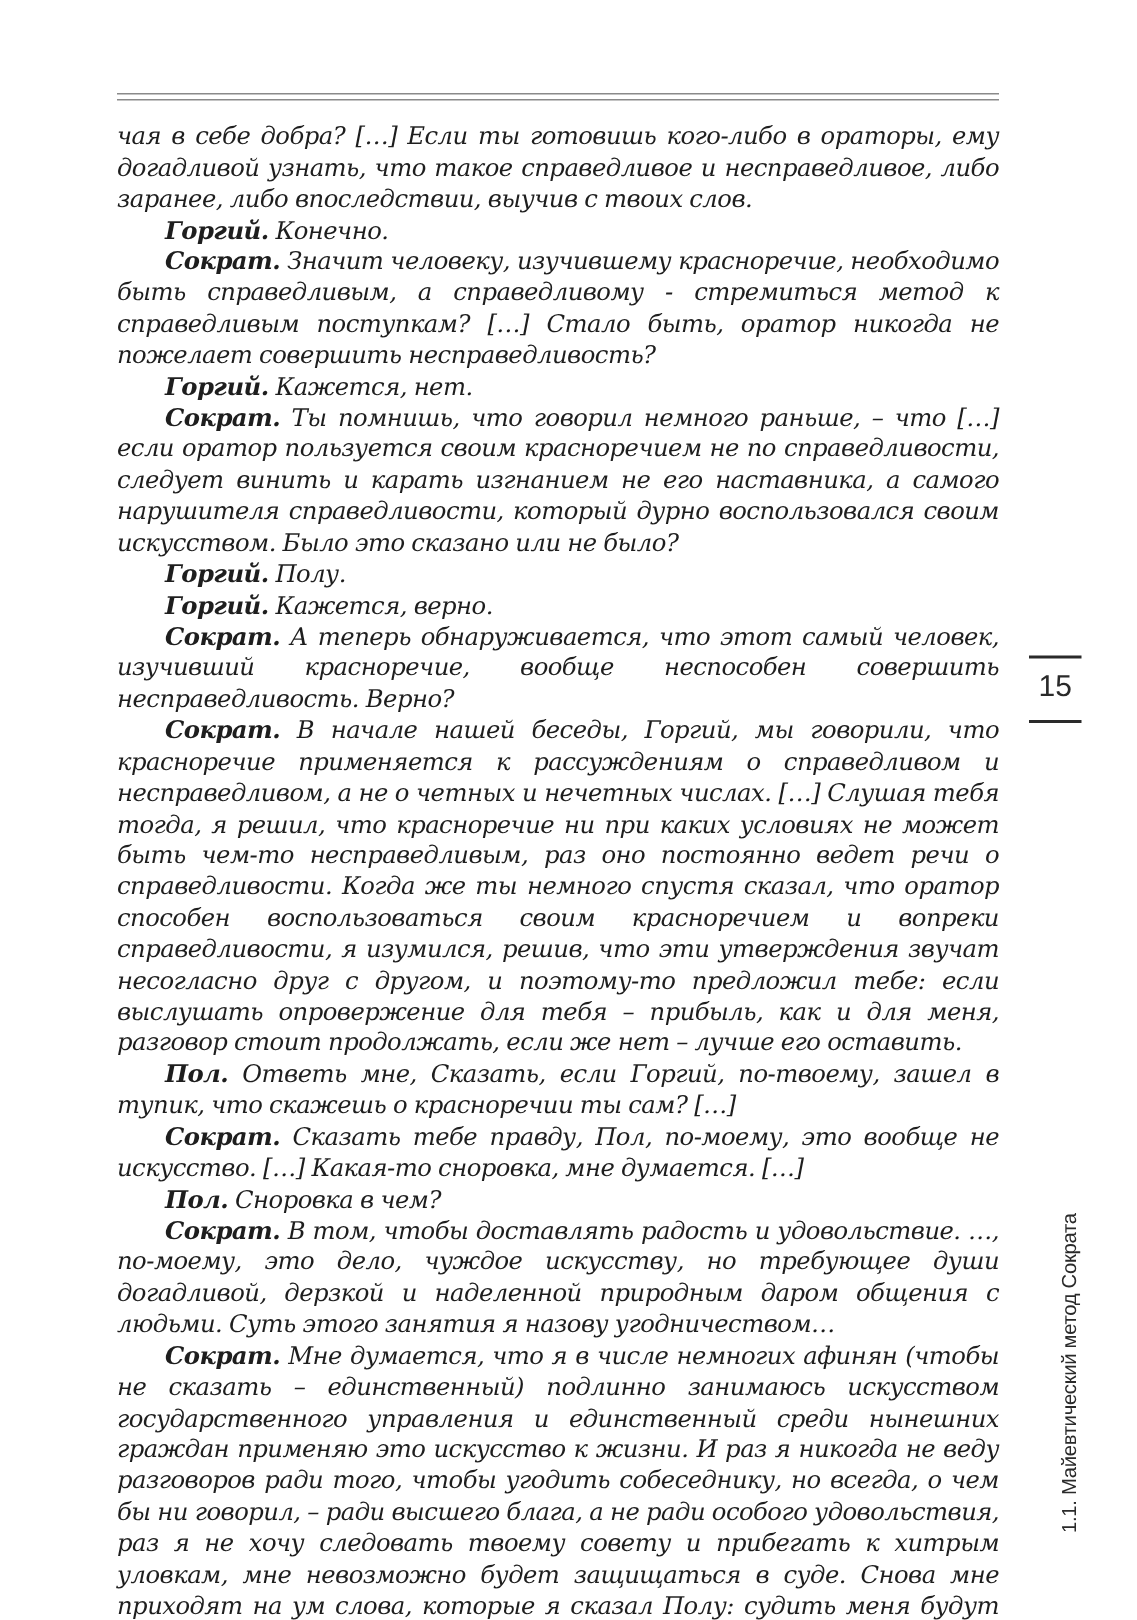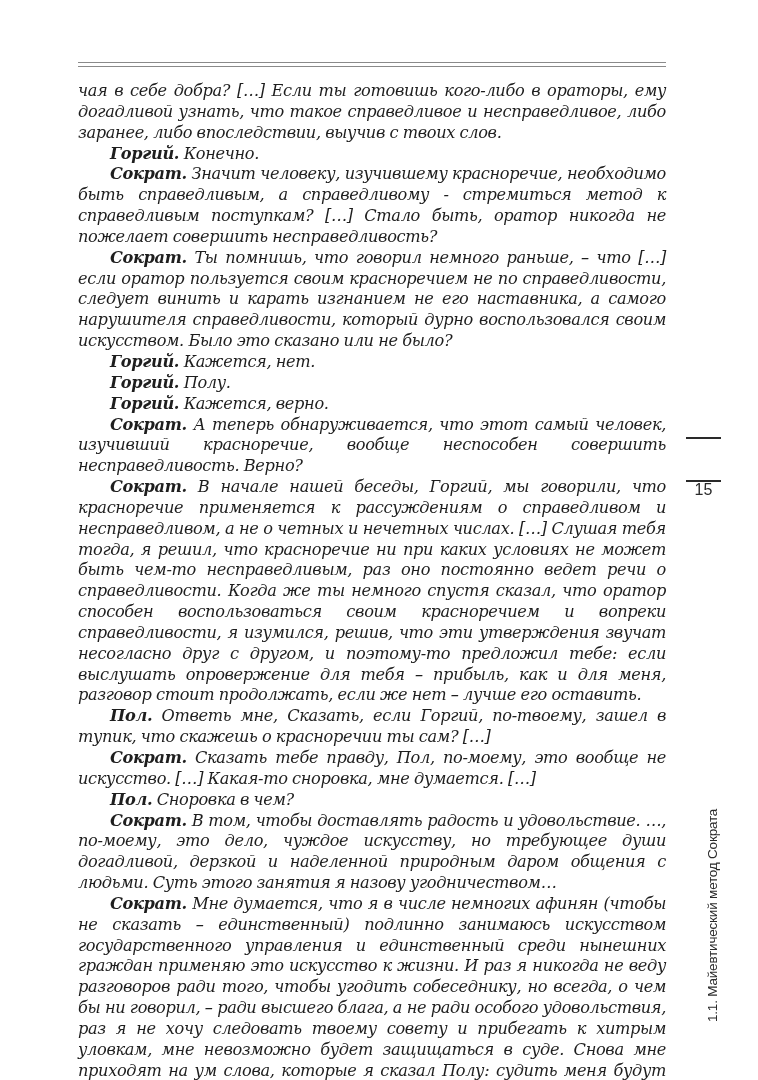--- a/index.html
+++ b/index.html
@@ -66,24 +66,23 @@
   }
   .pn-rule.top { top: 0; }
   .pn-rule.bottom { top: 43px; }
   .pn-number {
     position: absolute;
     left: 0;
     top: 12px;
     width: 35px;
     text-align: center;
     font-family: "Liberation Sans", "DejaVu Sans", sans-serif;
-    font-size: 16px;
+    font-size: 20px;
     line-height: 18px;
     color: #2a2a2a;
-    margin-top: 32px;
   }
   .running-title {
     position: absolute;
     left: 705px;
     top: 1022px;
     transform-origin: 0 0;
     transform: rotate(-90deg);
     white-space: nowrap;
     font-family: "Liberation Sans", "DejaVu Sans", sans-serif;
     font-size: 13.5px;
@@ -97,23 +96,23 @@
 
 <div class="header-rule"></div>
 
 <div class="text-block">
   <p class="para continued"><span>чая в себе добра? […] Если ты готовишь кого-либо в ораторы, ему догадливой узнать, что такое справедливое и несправедливое, либо заранее, либо впоследствии, выучив с твоих слов.</span></p>
 
   <p class="para"><span class="speaker">Горгий.</span> <span>Конечно.</span></p>
 
   <p class="para"><span class="speaker">Сократ.</span> <span>Значит человеку, изучившему красноречие, необходимо быть справедливым, а справедливому - стремиться метод к справедливым поступкам? […] Стало быть, оратор никогда не пожелает совершить несправедливость?</span></p>
 
+  <p class="para"><span class="speaker">Горгий.</span> <span>Кажется, нет.</span></p>
+
   <p class="para"><span class="speaker">Сократ.</span> <span>Ты помнишь, что говорил немного раньше, – что […] если оратор пользуется своим красноречием не по справедливости, следует винить и карать изгнанием не его наставника, а самого нарушителя справедливости, который дурно воспользовался своим искусством. Было это сказано или не было?</span></p>
-
-  <p class="para"><span class="speaker">Горгий.</span> <span>Кажется, нет.</span></p>
 
   <p class="para"><span class="speaker">Горгий.</span> <span>Полу.</span></p>
 
   <p class="para"><span class="speaker">Горгий.</span> <span>Кажется, верно.</span></p>
 
   <p class="para"><span class="speaker">Сократ.</span> <span>А теперь обнаруживается, что этот самый человек, изучивший красноречие, вообще неспособен совершить несправедливость. Верно?</span></p>
 
   <p class="para"><span class="speaker">Сократ.</span> <span>В начале нашей беседы, Горгий, мы говорили, что красноречие применяется к рассуждениям о справедливом и несправедливом, а не о четных и нечетных числах. […] Слушая тебя тогда, я решил, что красноречие ни при каких условиях не может быть чем-то несправедливым, раз оно постоянно ведет речи о справедливости. Когда же ты немного спустя сказал, что оратор способен воспользоваться своим красноречием и вопреки справедливости, я изумился, решив, что эти утверждения звучат несогласно друг с другом, и поэтому-то предложил тебе: если выслушать опровержение для тебя – прибыль, как и для меня, разговор стоит продолжать, если же нет – лучше его оставить.</span></p>
 
   <p class="para"><span class="speaker">Пол.</span> <span>Ответь мне, Сказать, если Горгий, по-твоему, зашел в тупик, что скажешь о красноречии ты сам? […]</span></p>

